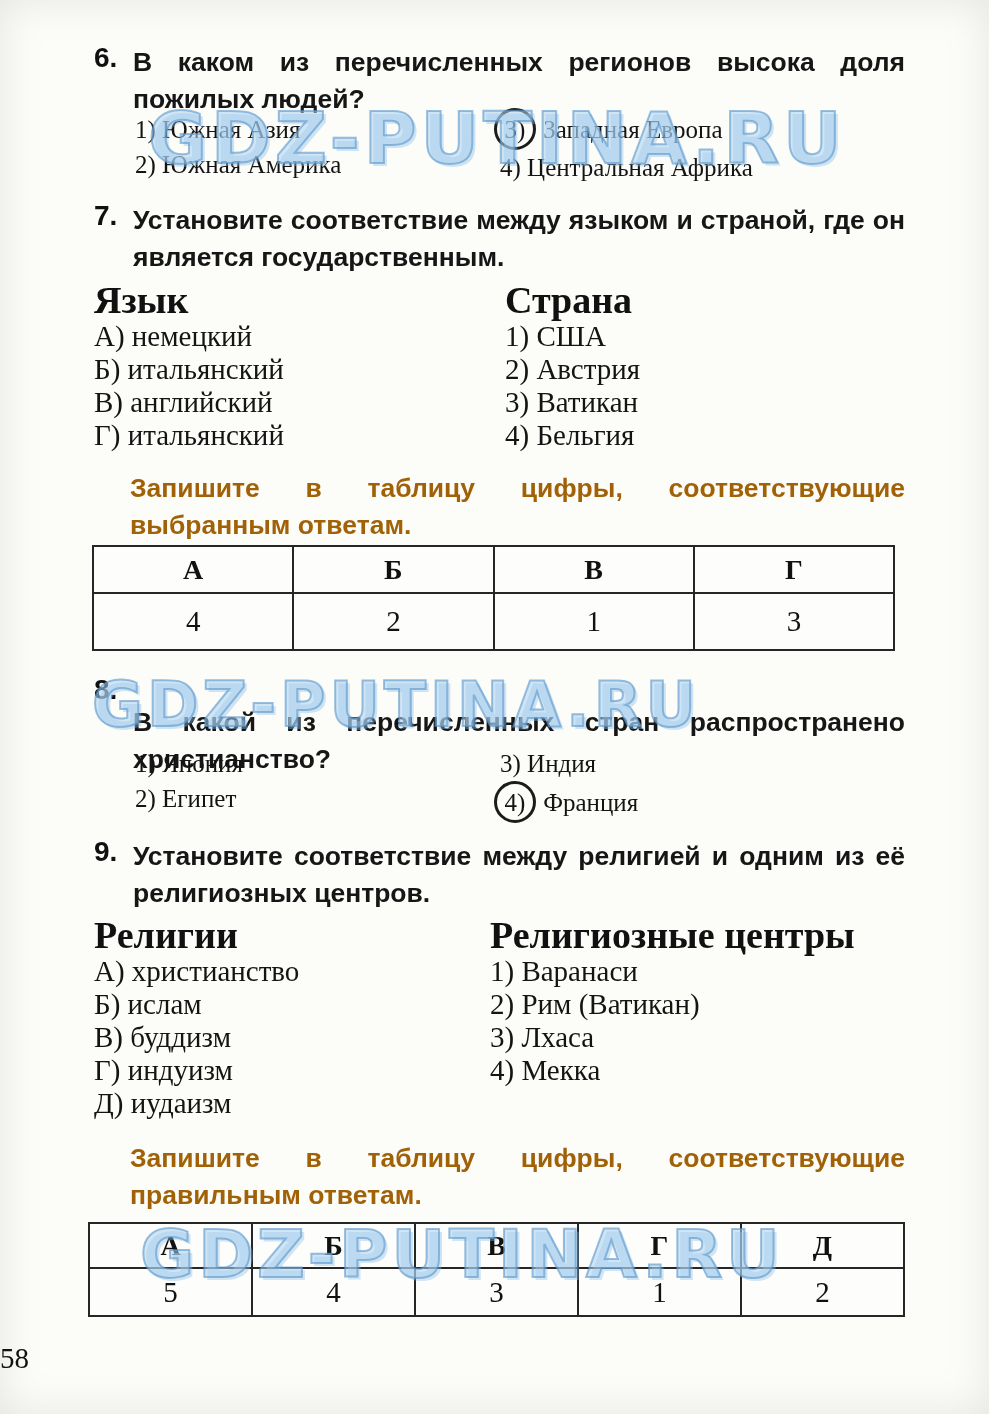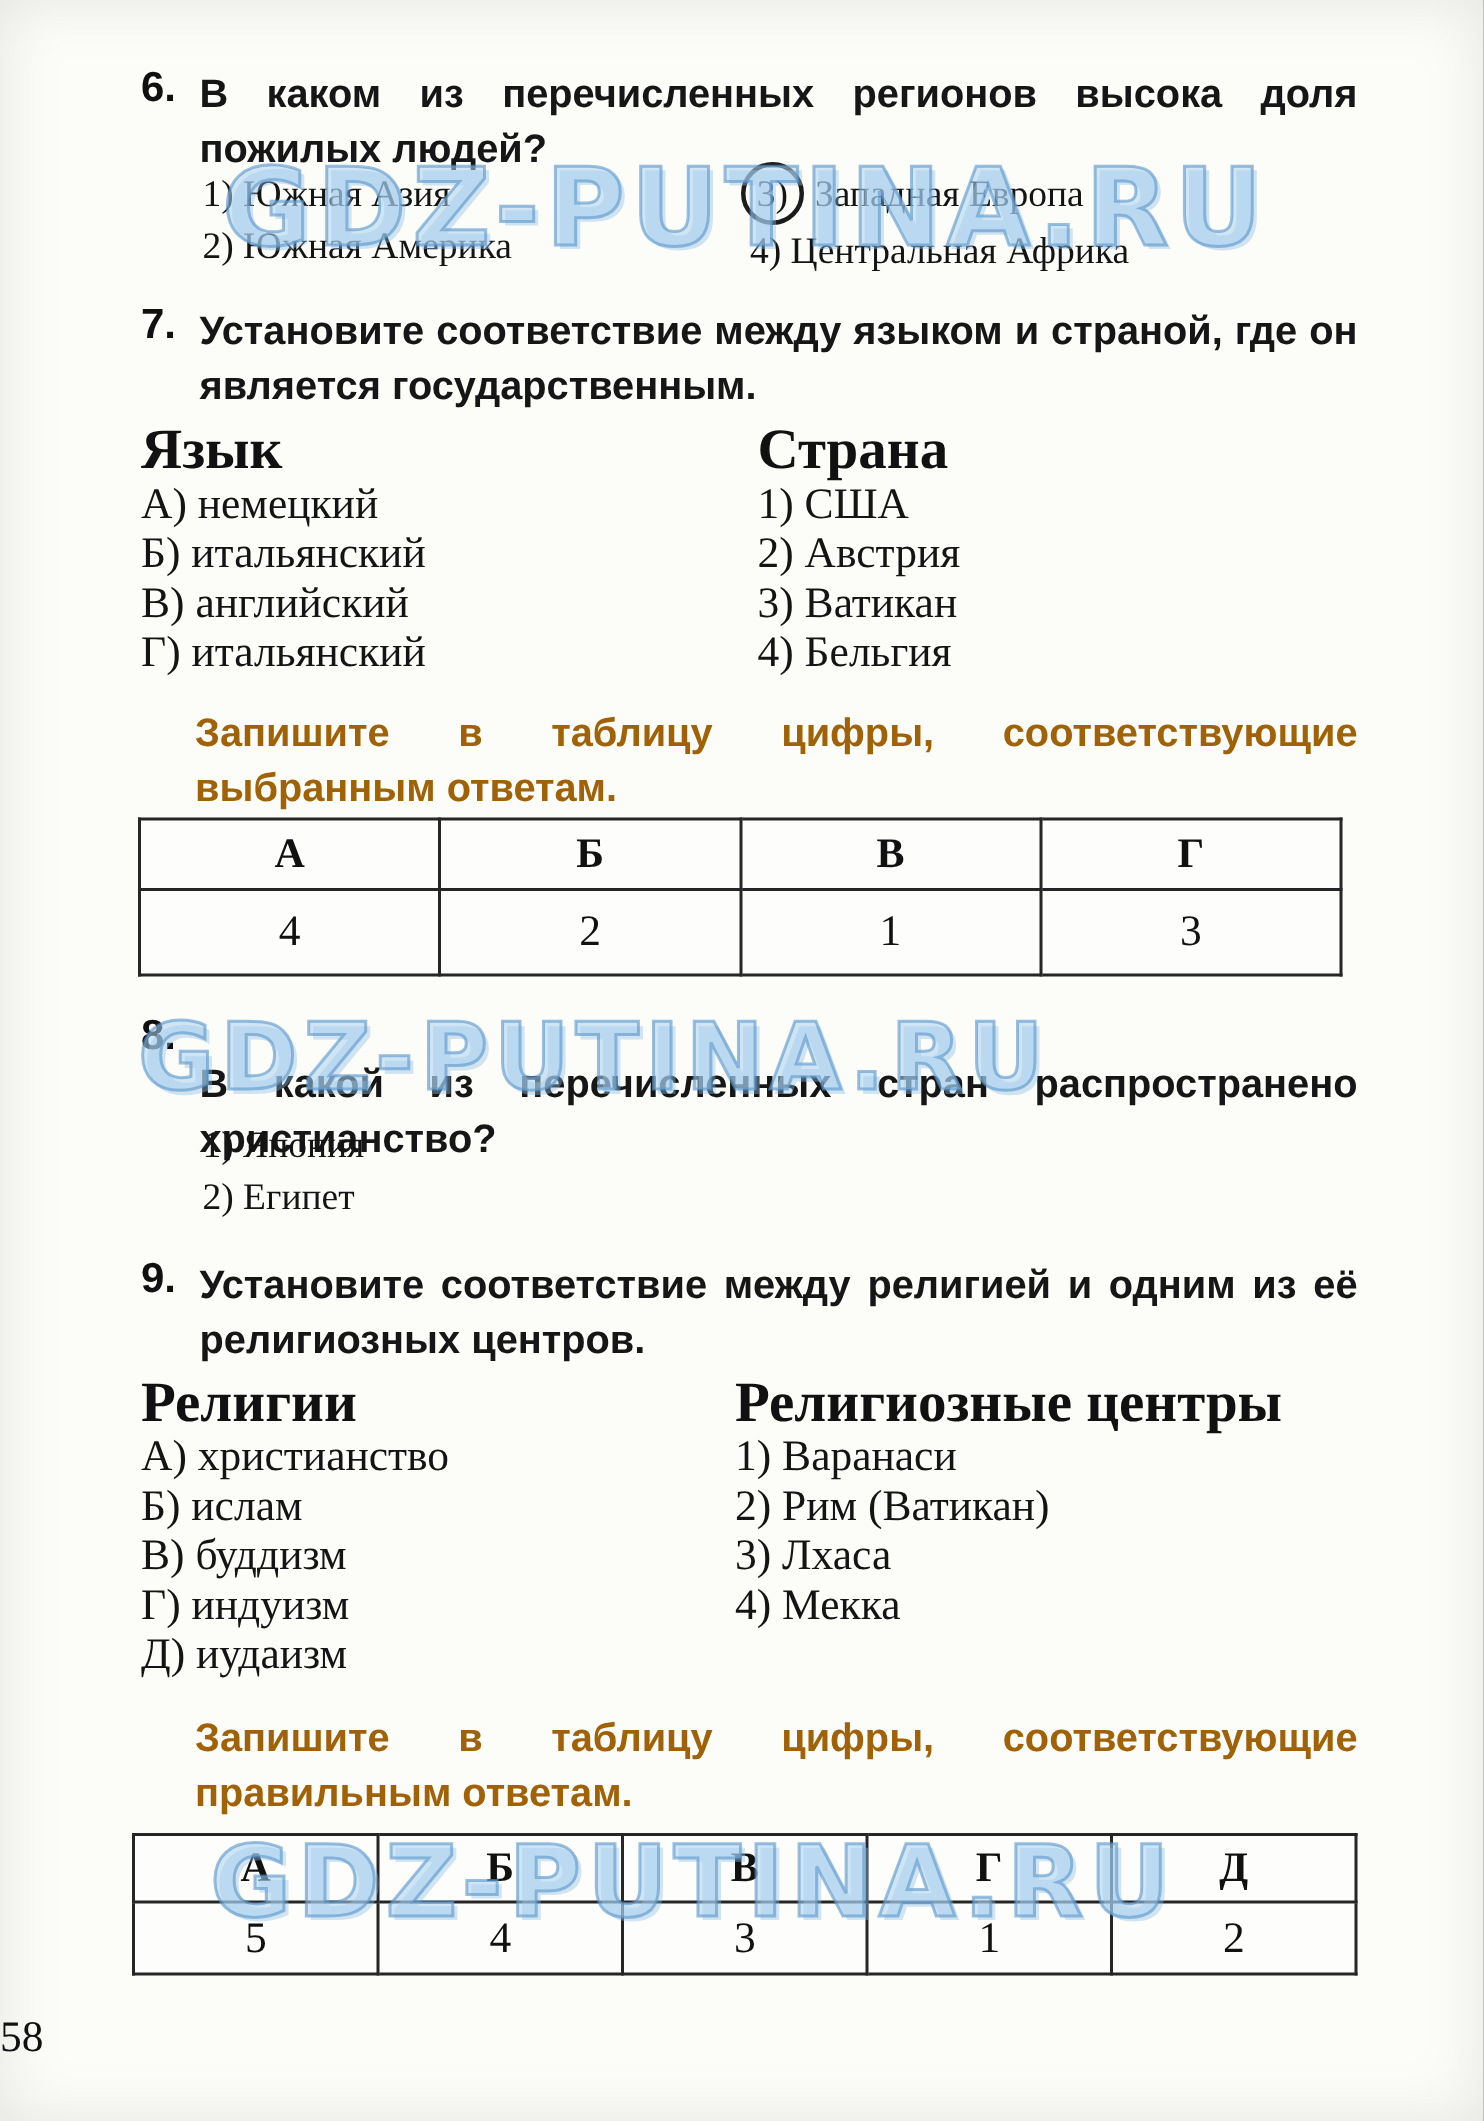--- a/index.html
+++ b/index.html
@@ -182,20 +182,30 @@
     <div class="option">
       <span>1)</span>
       <span>Япония</span>
     </div>
     <div class="option">
       <span>2)</span>
       <span>Египет</span>
     </div>
   </div>
 
+  <div class="abs" style="left:500px; top:746px;">
+    <div class="option">
+      <span>3)</span>
+      <span>Индия</span>
+    </div>
+    <div class="option">
+      <span class="circled">4)</span>
+      <span>Франция</span>
+    </div>
+  </div>
 
   <div class="abs qnum" style="left:94px; top:836px;">9.</div>
   <div class="abs stem" style="left:133px; top:838px; width:772px;">Установите соответствие между религией и одним из её религиозных центров.</div>
 
   <div class="abs list-header" style="left:94px; top:913px;">Религии</div>
   <div class="abs" style="left:94px; top:955px;">
     <div class="item">А) христианство</div>
     <div class="item">Б) ислам</div>
     <div class="item">В) буддизм</div>
     <div class="item">Г) индуизм</div>

